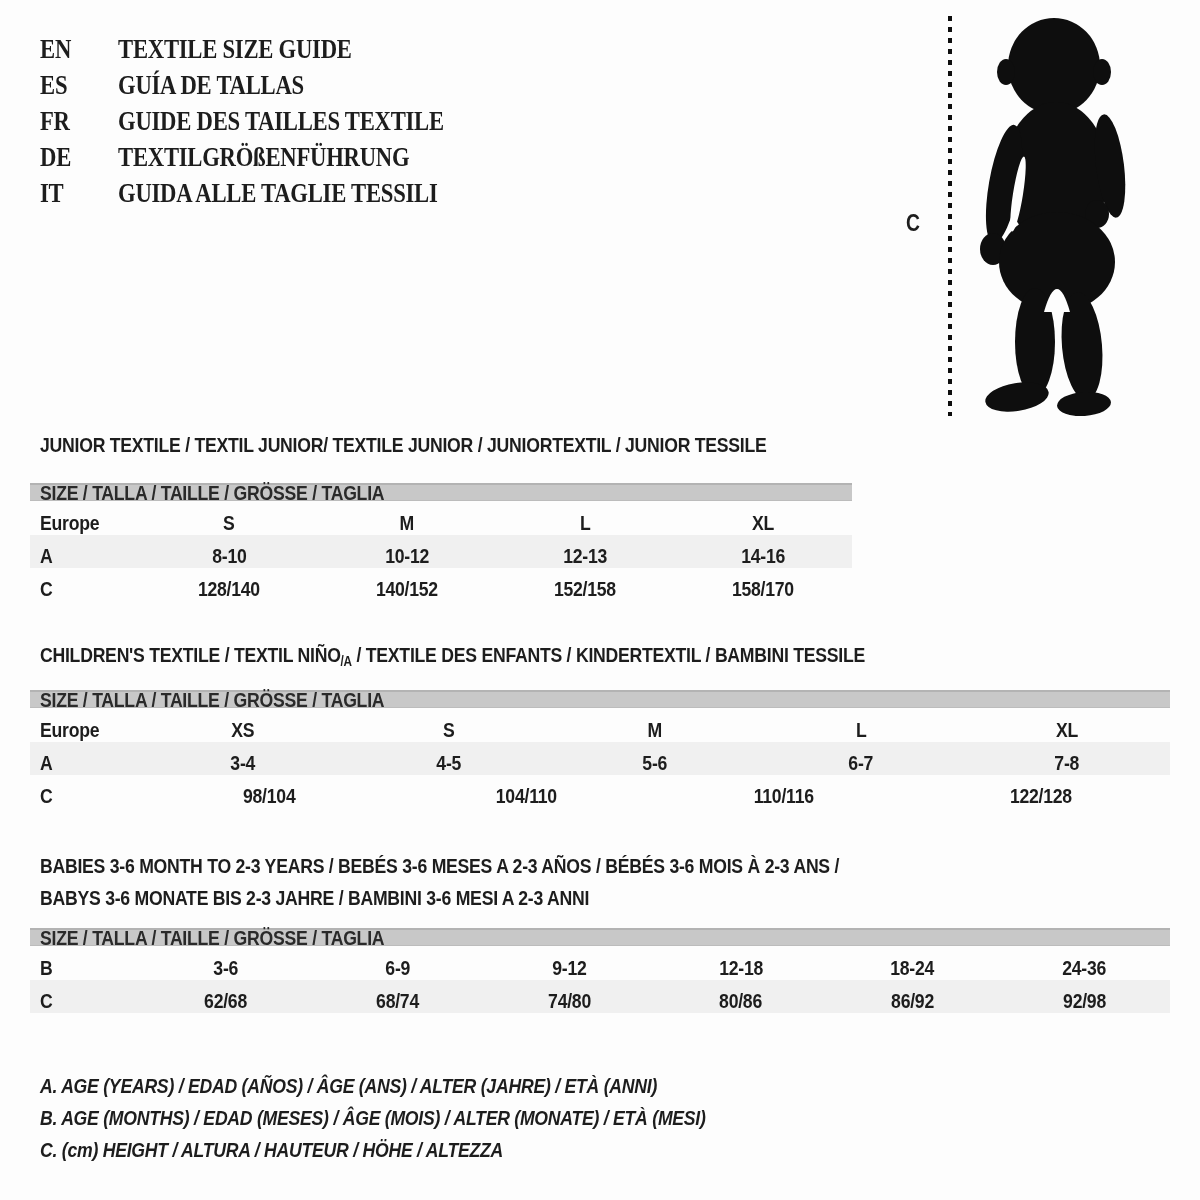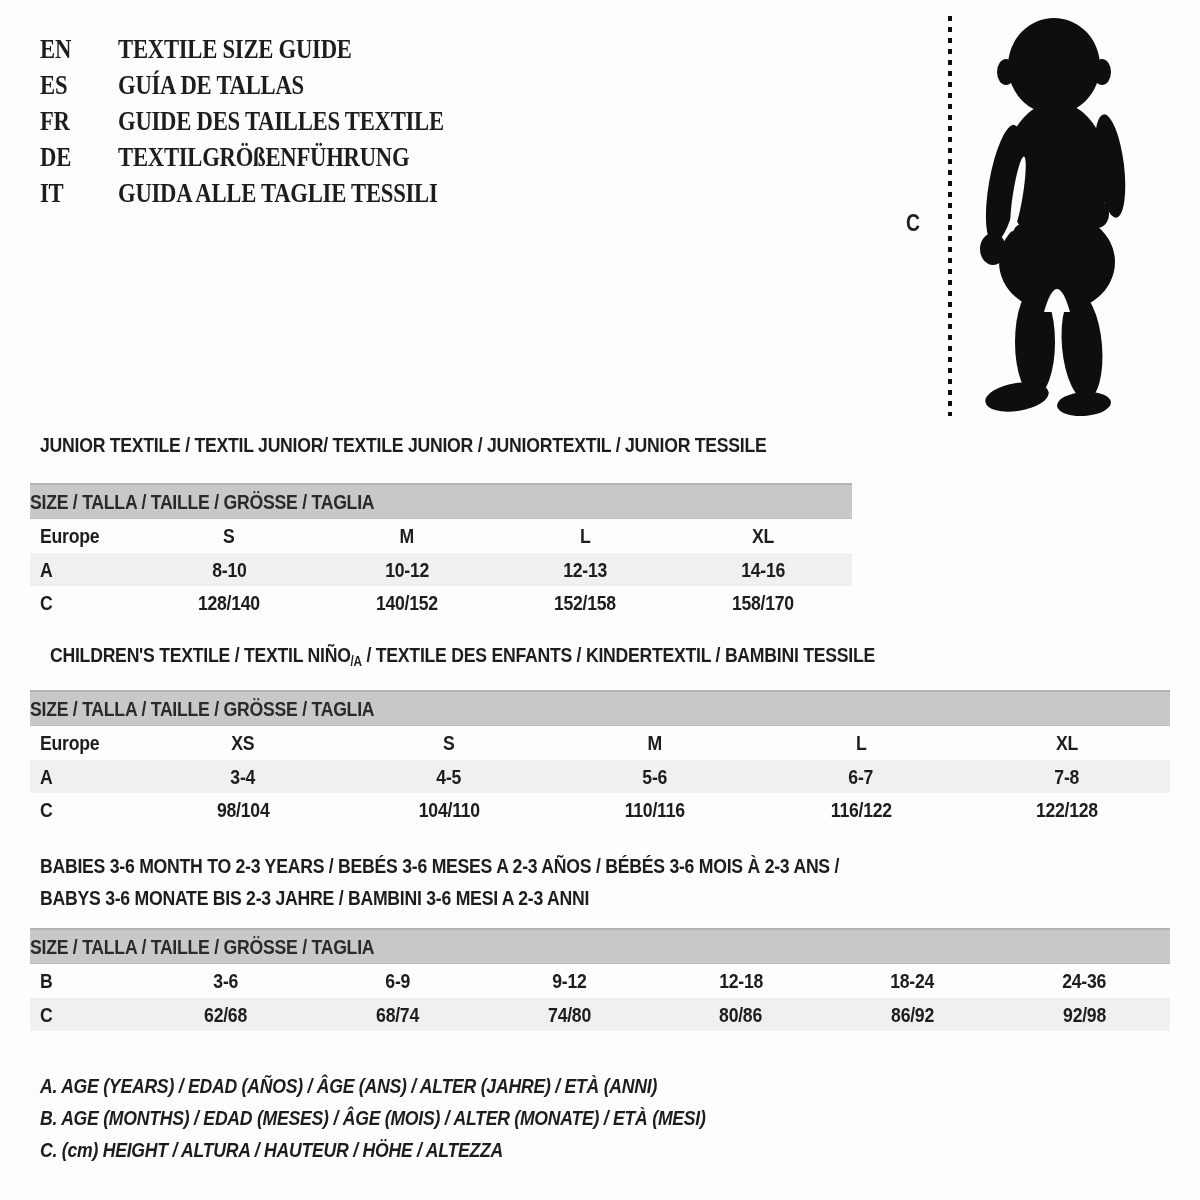--- a/index.html
+++ b/index.html
@@ -29,35 +29,35 @@
   .measure-line{
     position:absolute;left:948px;top:16px;width:4px;height:400px;
     background:repeating-linear-gradient(to bottom,var(--silhouette) 0 5px,transparent 5px 11px);
   }
   .measure-label{position:absolute;left:906px;top:210px;font-size:23px;}
   .silhouette{position:absolute;left:964px;top:14px;width:178px;height:402px;color:var(--silhouette);}
 
   
   .section-title{position:absolute;left:40px;font-size:21px;line-height:26px;}
   .title-junior{top:432px;text-align:center;}
-  .title-children{top:642px;margin-left:10px;}
+  .title-children{top:642px;}
   .title-babies{top:850px;line-height:32px;text-decoration:underline;}
   .sub{font-size:14px;vertical-align:-4px;letter-spacing:-.3px;}
 
   
   .size-table{position:absolute;left:30px;font-size:21px;}
   .tbl-junior{top:483px;width:822px;}
   .tbl-children{top:690px;width:1140px;}
   .tbl-babies{top:928px;width:1140px;}
   .t-bar{
-    height:36px;background:var(--table-header-bg);
+    height:18px;background:var(--table-header-bg);
     border-top:2px solid #b3b3b3;border-bottom:1px solid #bcbcbc;
-    display:flex;align-items:center;padding-left:0;color:#2a2a2a;
+    display:flex;align-items:center;padding-left:10px;color:#2a2a2a;
   }
-  .t-row{display:flex;height:33px;}
+  .t-row{display:flex;height:33px;align-items:flex-end;}
   .t-row.first{height:34px;}
   .t-row.shaded{background:var(--row-shaded-bg);}
   .t-label{width:110px;display:flex;align-items:center;padding-left:10px;}
   .t-cell{flex:1;display:flex;align-items:center;justify-content:center;}
 
   
   .legend{position:absolute;left:40px;top:1070px;font-size:21px;font-style:italic;}
   .legend-line{height:32px;display:flex;align-items:center;}
 </style>
 </head>
@@ -224,23 +224,20 @@
       <div class="t-cell">
           <span class="cxc">98/104</span>
         </div>
       <div class="t-cell">
           <span class="cxc">104/110</span>
         </div>
       <div class="t-cell">
           <span class="cxc">110/116</span>
         </div>
       <div class="t-cell">
-          <span class="cxc">116/122</span>
-        </div>
-      <div class="t-cell">
           <span class="cxc">122/128</span>
         </div>
     </div>
   </div>
 
   <div class="section-title title-babies">
     <div><span class="cx">BABIES 3-6 MONTH TO 2-3 YEARS / BEBÉS 3-6 MESES A 2-3 AÑOS / BÉBÉS 3-6 MOIS À 2-3 ANS /</span></div>
     <div><span class="cx">BABYS 3-6 MONATE BIS 2-3 JAHRE / BAMBINI 3-6 MESI A 2-3 ANNI</span></div>
   </div>
   <div class="size-table tbl-babies">

